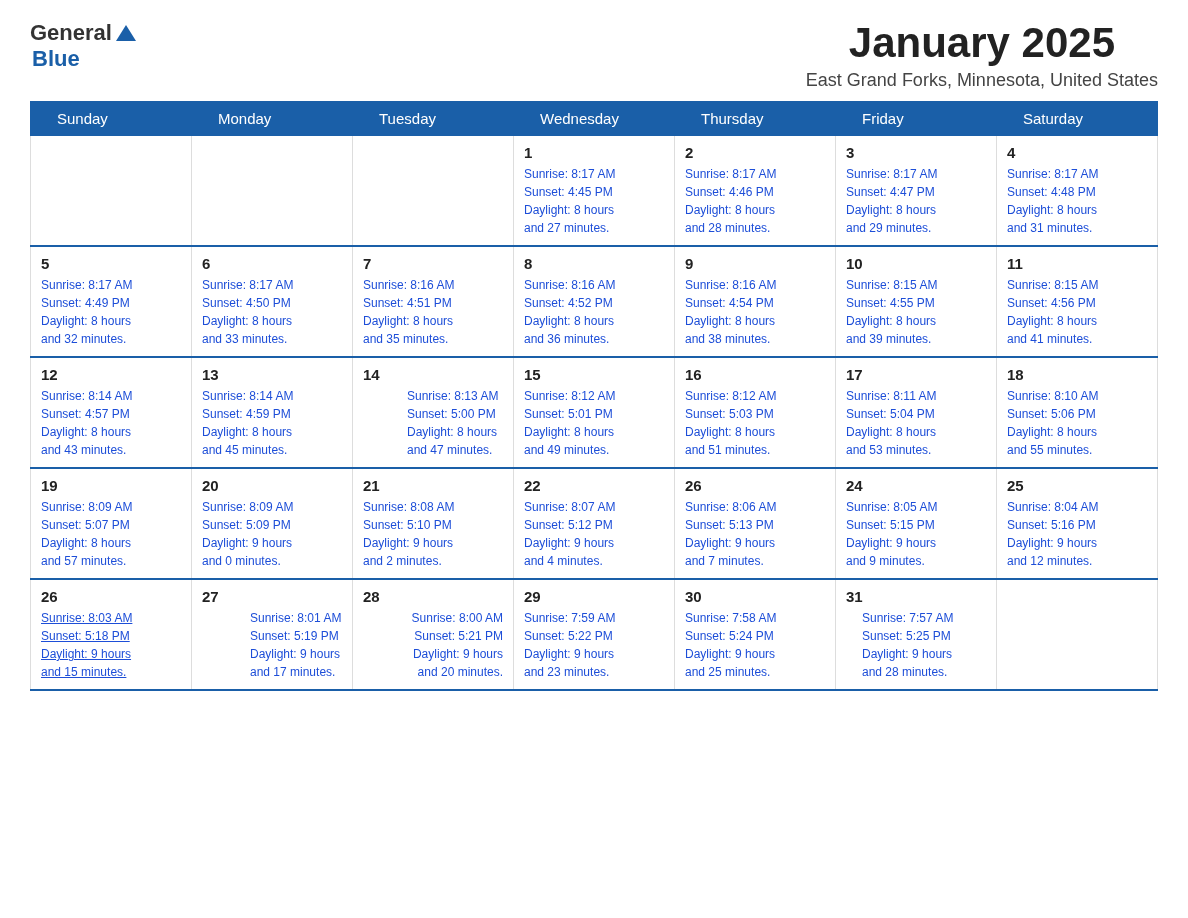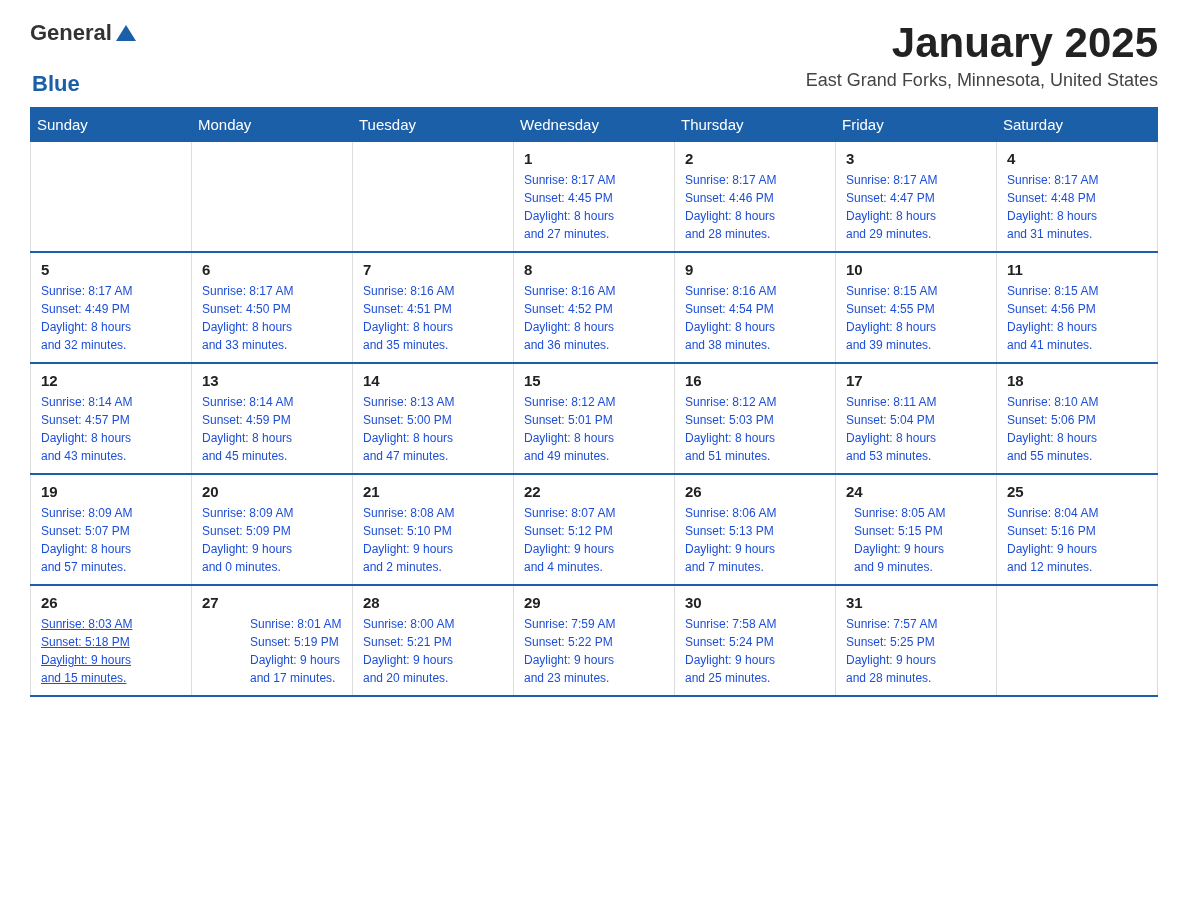--- a/index.html
+++ b/index.html
@@ -32,37 +32,38 @@
       color: #1a5fa8;
     }
     .title-block {
       text-align: right;
     }
     .month-title {
       font-size: 42px;
       font-weight: bold;
       color: #222;
       line-height: 1.1;
+      text-align: center;
     }
     .location-title {
       font-size: 18px;
       color: #444;
       margin-top: 4px;
     }
     .calendar {
       width: 100%;
       border-collapse: collapse;
       margin-top: 10px;
     }
     .calendar thead tr th {
       background-color: #1a5fa8;
       color: #fff;
       font-size: 15px;
       font-weight: normal;
-      padding: 8px 6px;
+      padding: 8px 26px;
       text-align: left;
       border: 1px solid #1a5fa8;
     }
     .calendar tbody tr {
       border-bottom: 2px solid #1a5fa8;
     }
     .calendar tbody tr td {
       vertical-align: top;
       padding: 8px 10px;
       border-left: 1px solid #ddd;
@@ -85,21 +86,21 @@
     }
     .empty-cell {
       background: #fff;
     }
   </style>
 </head>
 <body>
 
 <div class="header">
   <div class="logo">
-    <div style="display:flex; flex-direction:column; align-items:flex-start;gap:25px;">
+    <div style="display:flex; flex-direction:column; align-items:flex-start;">
       <div style="display:flex; align-items:center;">
         <span class="logo-text-general">General</span>
         <div style="display:flex; align-items:flex-start; margin-left:4px;">
           <svg width="20" height="20" viewBox="0 0 20 20">
             <polygon points="10,2 20,18 0,18" fill="#1a5fa8"></polygon>
           </svg>
         </div>
       </div>
       <span class="logo-text-blue" style="margin-left:2px;">Blue</span>
     </div>
@@ -217,21 +218,21 @@
         </td>
         <td>
           <span class="day-num">13</span>
           <div class="day-info" style="white-space: pre-line;">Sunrise: 8:14 AM
 Sunset: 4:59 PM
 Daylight: 8 hours
 and 45 minutes.</div>
         </td>
         <td>
           <span class="day-num">14</span>
-          <div class="day-info" style="white-space: pre-line;">Sunrise: 8:13 AM
+          <div class="day-info" style="white-space: pre-line; margin-left: 44px;">Sunrise: 8:13 AM
 Sunset: 5:00 PM
 Daylight: 8 hours
 and 47 minutes.</div>
         </td>
         <td>
           <span class="day-num">15</span>
           <div class="day-info" style="white-space: pre-line;">Sunrise: 8:12 AM
 Sunset: 5:01 PM
 Daylight: 8 hours
 and 49 minutes.</div>
@@ -289,21 +290,21 @@
         </td>
         <td>
           <span class="day-num">26</span>
           <div class="day-info" style="white-space: pre-line;">Sunrise: 8:06 AM
 Sunset: 5:13 PM
 Daylight: 9 hours
 and 7 minutes.</div>
         </td>
         <td>
           <span class="day-num">24</span>
-          <div class="day-info" style="white-space: pre-line; margin-left: 8px;">Sunrise: 8:05 AM
+          <div class="day-info" style="white-space: pre-line;">Sunrise: 8:05 AM
 Sunset: 5:15 PM
 Daylight: 9 hours
 and 9 minutes.</div>
         </td>
         <td>
           <span class="day-num">25</span>
           <div class="day-info" style="white-space: pre-line;">Sunrise: 8:04 AM
 Sunset: 5:16 PM
 Daylight: 9 hours
 and 12 minutes.</div>
@@ -319,42 +320,42 @@
         </td>
         <td>
           <span class="day-num">27</span>
           <div class="day-info" style="white-space: pre-line; margin-left: 48px;">Sunrise: 8:01 AM
 Sunset: 5:19 PM
 Daylight: 9 hours
 and 17 minutes.</div>
         </td>
         <td>
           <span class="day-num">28</span>
-          <div class="day-info" style="white-space: pre-line;">Sunrise: 8:00 AM
+          <div class="day-info" style="white-space: pre-line; text-align: right;">Sunrise: 8:00 AM
 Sunset: 5:21 PM
 Daylight: 9 hours
 and 20 minutes.</div>
         </td>
         <td>
           <span class="day-num">29</span>
           <div class="day-info" style="white-space: pre-line;">Sunrise: 7:59 AM
 Sunset: 5:22 PM
 Daylight: 9 hours
 and 23 minutes.</div>
         </td>
         <td>
           <span class="day-num">30</span>
           <div class="day-info" style="white-space: pre-line;">Sunrise: 7:58 AM
 Sunset: 5:24 PM
 Daylight: 9 hours
 and 25 minutes.</div>
         </td>
         <td>
           <span class="day-num">31</span>
-          <div class="day-info" style="white-space: pre-line;">Sunrise: 7:57 AM
+          <div class="day-info" style="white-space: pre-line; margin-left: 16px;">Sunrise: 7:57 AM
 Sunset: 5:25 PM
 Daylight: 9 hours
 and 28 minutes.</div>
         </td>
         <td class="empty-cell"></td>
       </tr>
     </tbody>
 </table>
 
 </body></html>

